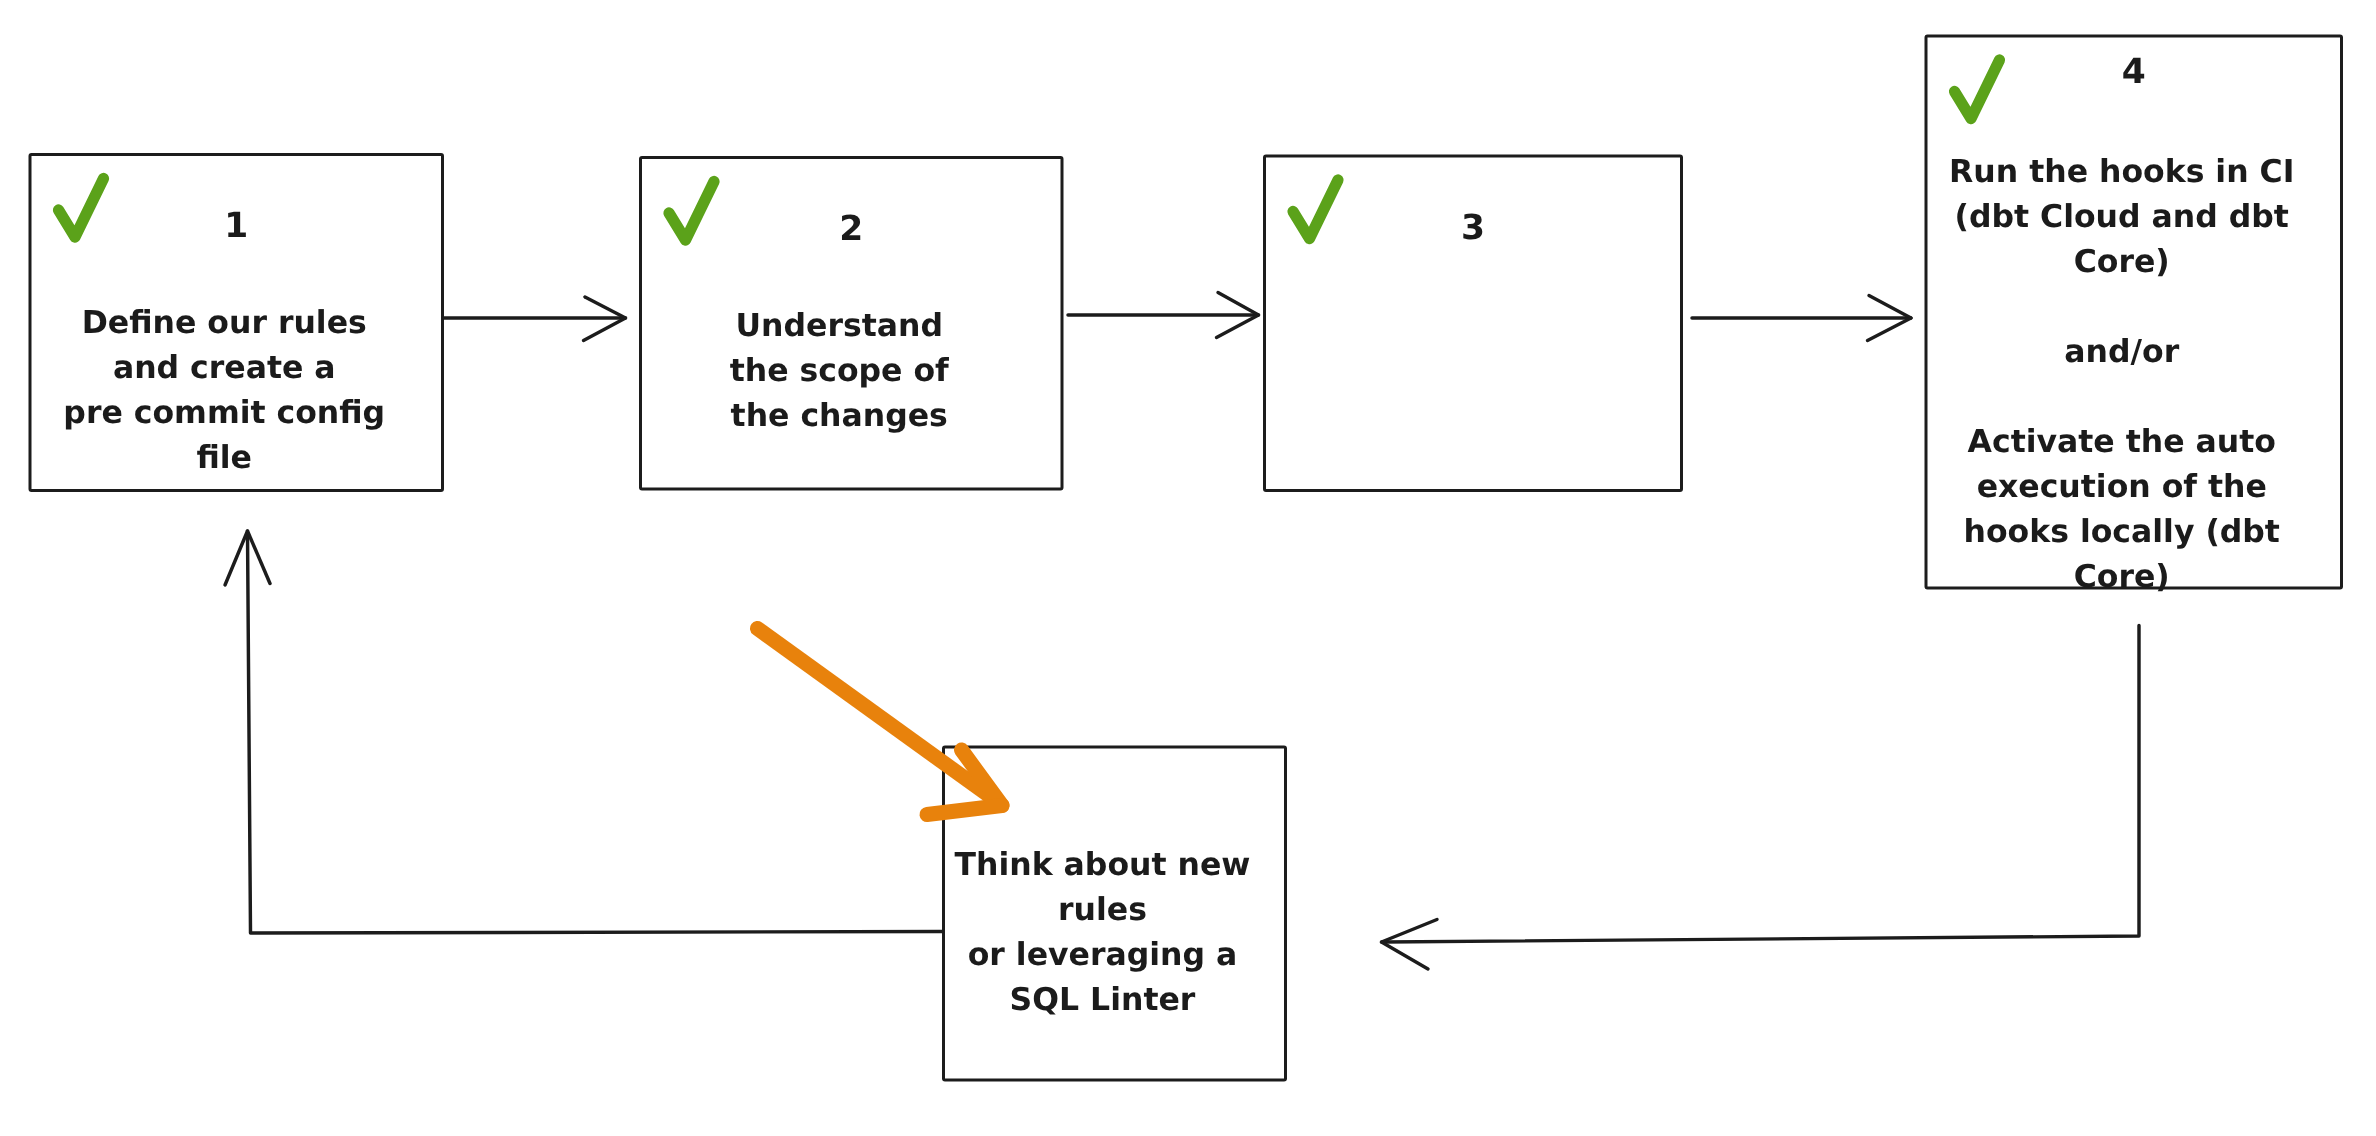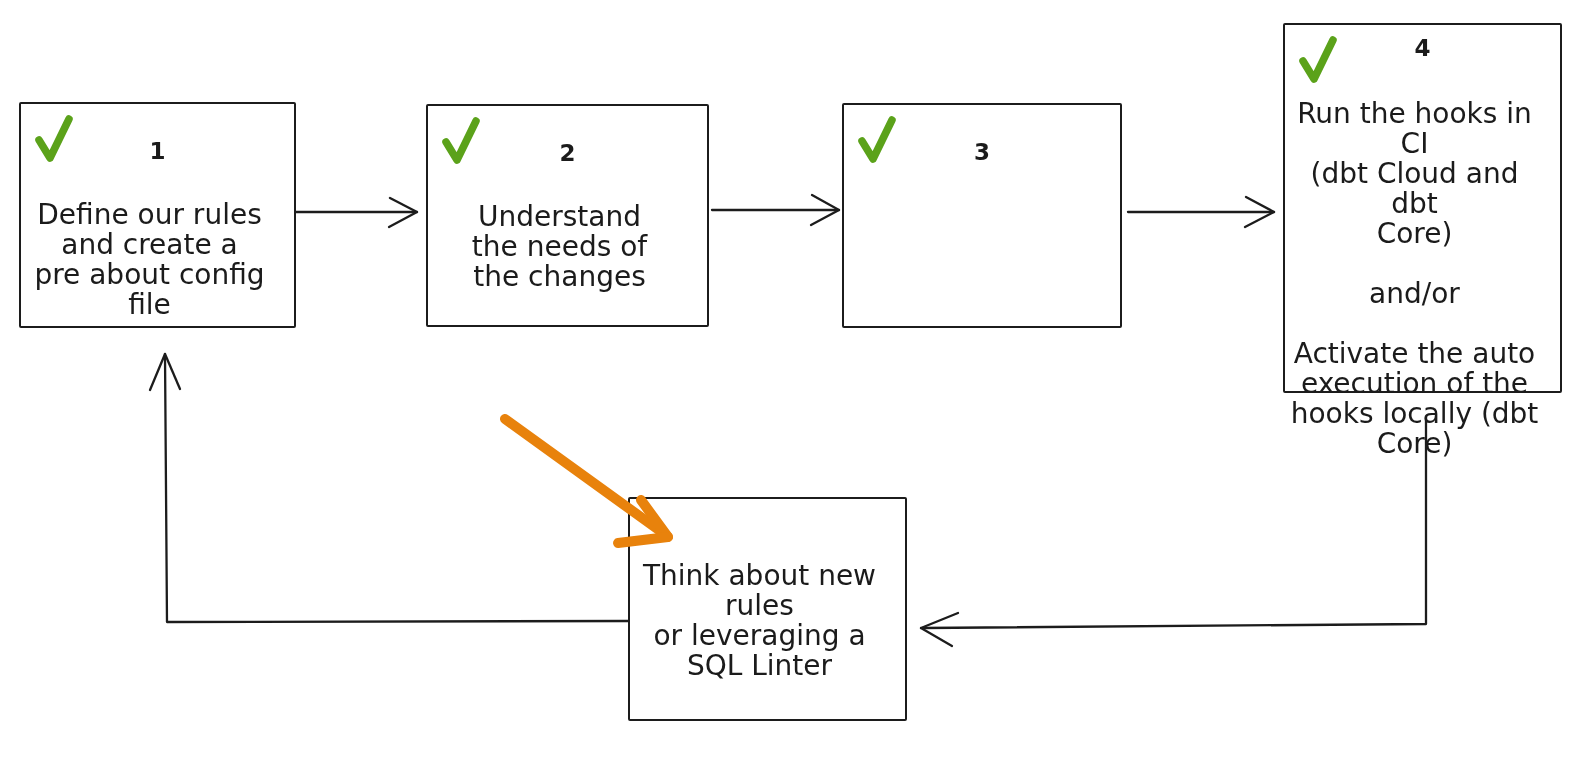--- a/index.html
+++ b/index.html
@@ -20,21 +20,21 @@
     position: absolute;
     background: #ffffff;
     border: 2px solid #1c1c1c;
     border-radius: 2px;
     box-sizing: border-box;
   }
   .box-1 { left: 19px;   top: 102px; width: 277px; height: 226px; }
   .box-2 { left: 426px;  top: 104px; width: 283px; height: 223px; }
   .box-3 { left: 842px;  top: 103px; width: 280px; height: 225px; }
   .box-4 { left: 1283px; top: 23px;  width: 279px; height: 370px; }
-  .box-5 { left: 628px;  top: 497px; width: 279px; height: 224px; }
+  .box-5 { left: 628px;  top: 497px; width: 230px; height: 224px; }
 
   .check {
     position: absolute;
     left: 12px;
     top: 8px;
     width: 44px;
     height: 54px;
   }
   .check polyline {
     fill: none;
@@ -50,24 +50,24 @@
     font-size: 23px;
     font-weight: bold;
   }
   .box-1 .step-number, .box-2 .step-number, .box-3 .step-number { top: 34px; }
   .box-4 .step-number { top: 10px; }
 
   .box-text {
     position: absolute;
     left: 4px; right: 20px;
     text-align: center;
-    font-size: 28px;
+    font-size: 21px;
     line-height: 30px;
     white-space: pre-line;
-    font-weight: 400;
+    font-weight: 700;
   }
   .box-1 .box-text, .box-2 .box-text, .box-3 .box-text { top: 96px; }
   .box-4 .box-text { top: 74px; }
   .box-5 .box-text { top: 62px; }
 
   svg.arrows {
     position: absolute;
     left: 0; top: 0;
     width: 1584px;
     height: 757px;
@@ -93,30 +93,30 @@
 
 <div class="canvas">
 
   <div class="box box-1">
     <svg class="check" viewBox="0 0 44 54">
       <polyline points="6,28 17,46 36,7"></polyline>
     </svg>
     <div class="step-number">1</div>
     <div class="box-text">Define our rules
 and create a
-pre about config file</div>
+pre commit config file</div>
   </div>
 
   <div class="box box-2">
     <svg class="check" viewBox="0 0 44 54">
       <polyline points="6,28 17,46 36,7"></polyline>
     </svg>
     <div class="step-number">2</div>
     <div class="box-text">Understand
-the needs of
+the scope of
 the changes</div>
   </div>
 
   <div class="box box-3">
     <svg class="check" viewBox="0 0 44 54">
       <polyline points="6,28 17,46 36,7"></polyline>
     </svg>
     <div class="step-number">3</div>
   </div>
 

